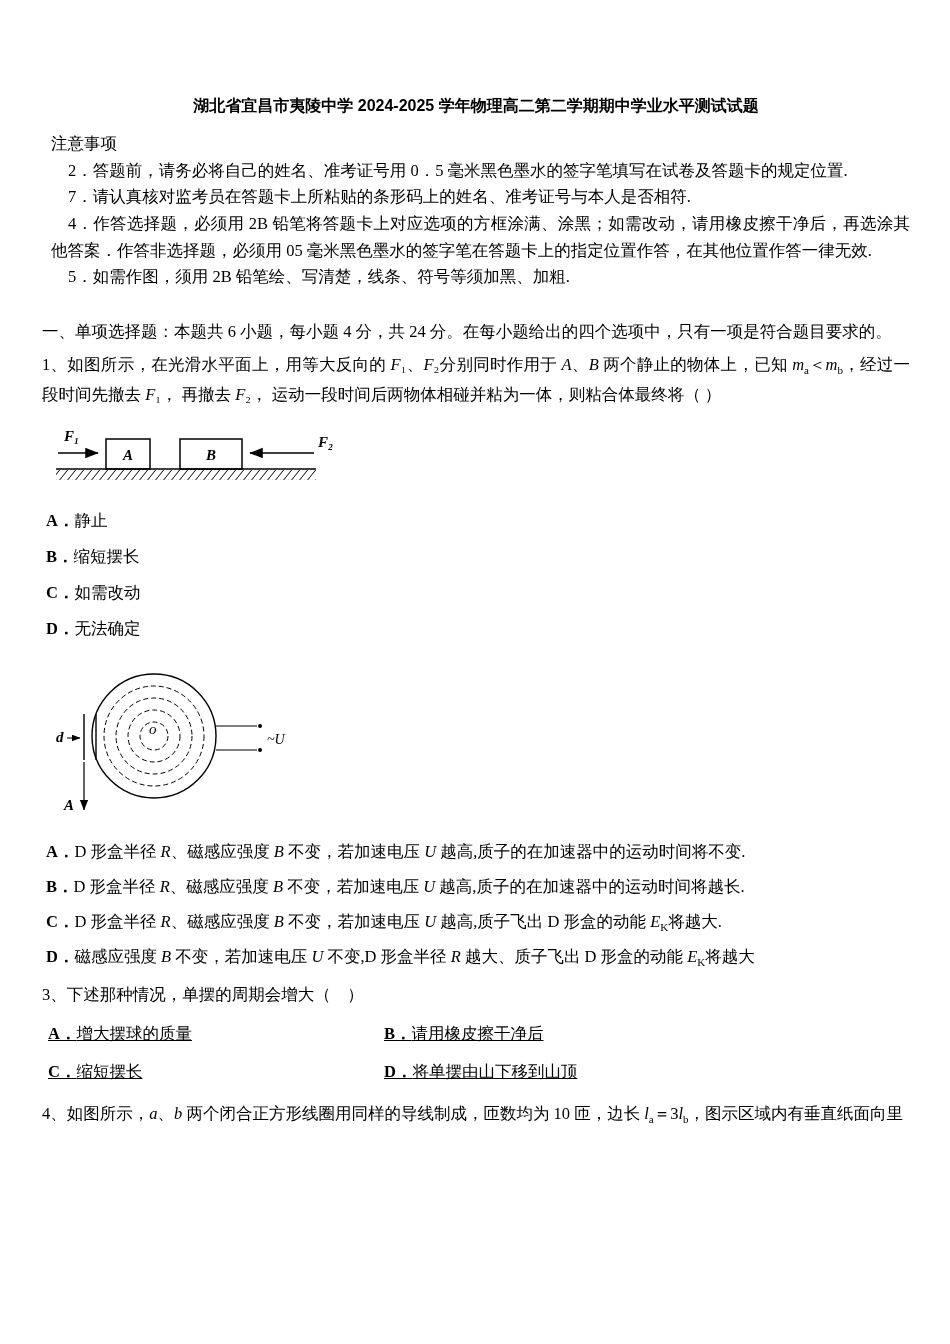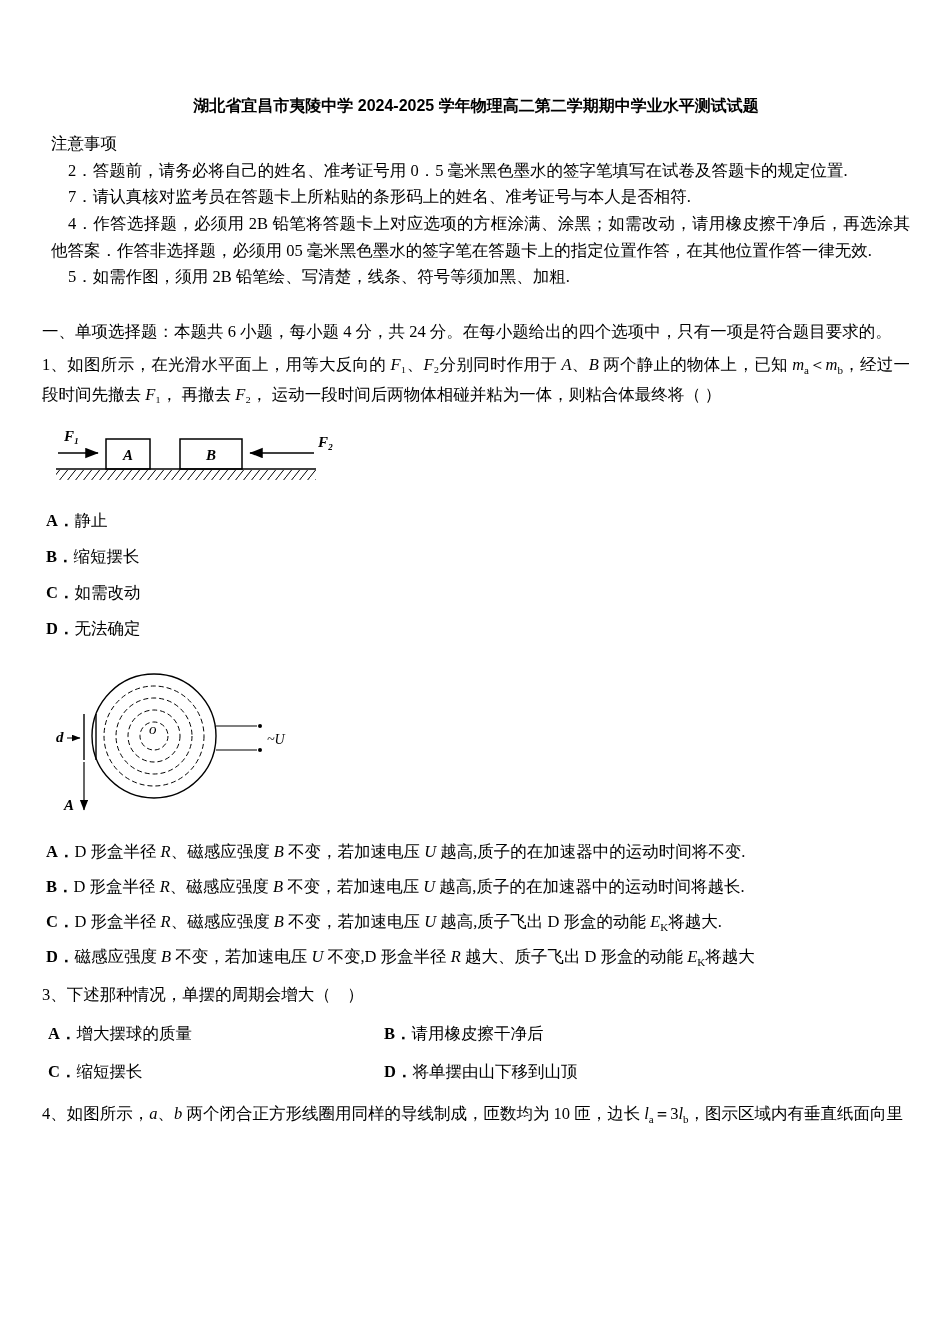--- a/index.html
+++ b/index.html
@@ -28,21 +28,21 @@
   .options-stacked { margin: 14px 0 0 4px; }
   .option { margin: 0 0 13px 0; line-height: 1.4; }
   .options-tight .option { margin-bottom: 12px; }
   .opt-label { font-weight: 700; }
   .opt-text i { font-style: italic; }
   sub { font-size: 11px; line-height: 0; }
   .options-grid {
     display: grid; grid-template-columns: 336px auto;
     row-gap: 15px; margin: 13px 0 0 6px;
   }
-  .options-grid .option { margin: 0; }
+  .options-grid .option { margin: 0; text-decoration: underline; }
   .q4 { margin-top: 16px; }
   
   .figvar  { font-family: "Liberation Serif", serif; font-style: italic; font-size: 15px; }
   .figvar-b{ font-family: "Liberation Serif", serif; font-style: italic; font-weight: 700; font-size: 15px; }
   .figtext { font-family: "Liberation Serif", serif; font-style: italic; font-size: 14px; }
 </style>
 </head>
 <body>
 
 <div class="page">

